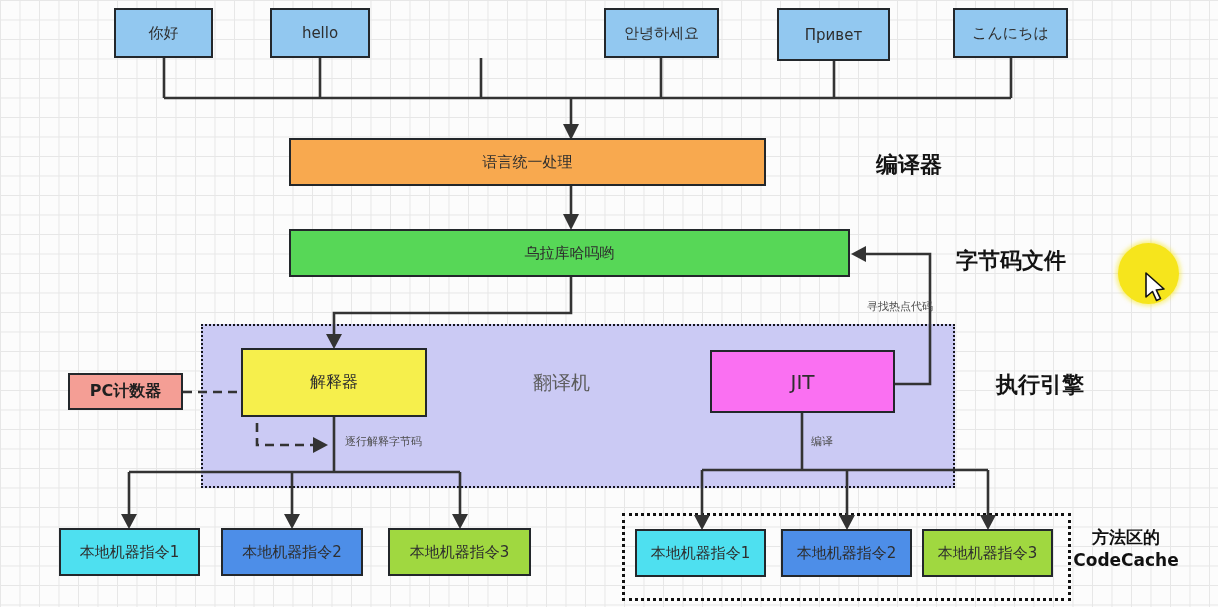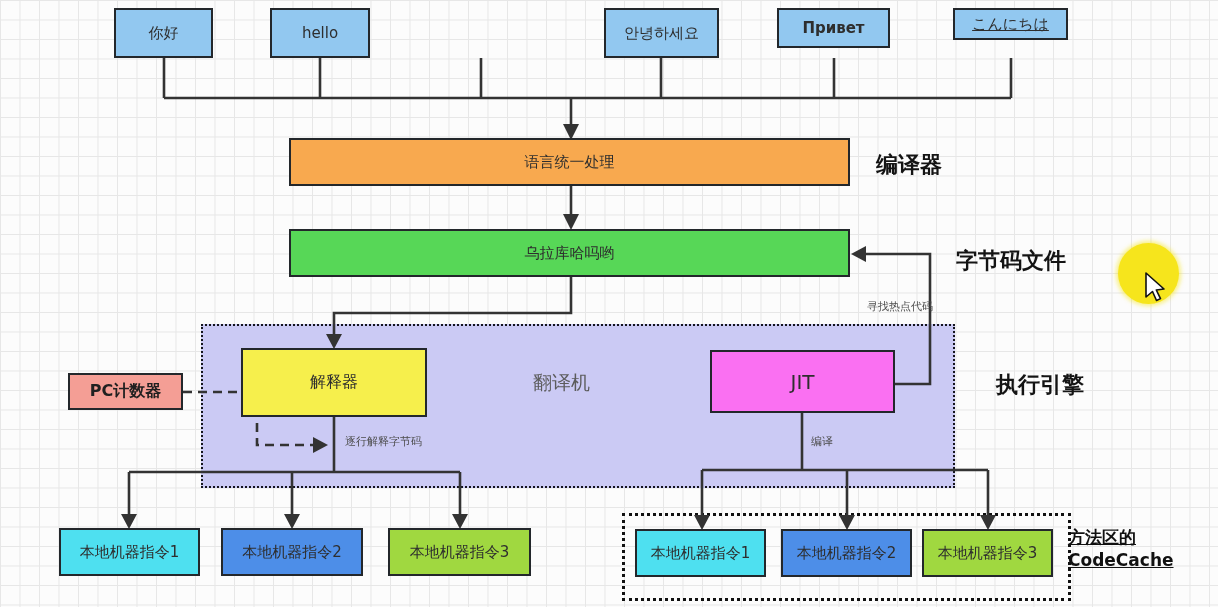--- a/index.html
+++ b/index.html
@@ -31,21 +31,21 @@
     background:#cbcaf4;border:2px dotted #15151d;
   }
   .codecache-area{
     position:absolute;box-sizing:border-box;z-index:1;
     border:3px dotted #111;background:transparent;
   }
   .side-label{position:absolute;z-index:4;font-weight:bold;font-size:22px;color:#141414;white-space:nowrap;}
   .edge-label{position:absolute;z-index:4;font-size:11px;color:#4d4d4d;white-space:nowrap;}
   .area-label{position:absolute;z-index:4;font-size:19px;color:#5c5c5c;white-space:nowrap;}
   .codecache-label{position:absolute;z-index:4;font-weight:bold;font-size:17px;color:#111;
-    width:116px;text-align:left;line-height:23px;text-decoration:underline;}
+    width:116px;text-align:center;line-height:23px;}
   #connectors{position:absolute;left:0;top:0;z-index:2;}
   #cursor-halo{
     position:absolute;left:1118px;top:243px;width:61px;height:61px;border-radius:50%;
     background:#f6e51c;z-index:5;box-shadow:0 0 4px 2px rgba(246,229,28,.55);
   }
   #cursor-arrow{position:absolute;left:1143px;top:271px;z-index:6;}
 </style>
 </head>
 <body>
 
@@ -86,24 +86,24 @@
     </g>
   </svg>
 
   <div class="engine-area" style="left:201px;top:324px;width:754px;height:164px;"></div>
 
   <div class="codecache-area" style="left:622px;top:513px;width:449px;height:88px;"></div>
 
   <div class="box lang" style="left:114px;top:8px;width:99px;height:50px;">你好</div>
   <div class="box lang" style="left:270px;top:8px;width:100px;height:50px;">hello</div>
   <div class="box lang" style="left:604px;top:8px;width:115px;height:50px;">안녕하세요</div>
-  <div class="box lang" style="left:777px;top:8px;width:113px;height:40px;font-weight:bold;">Привет</div>
-  <div class="box lang" style="left:953px;top:8px;width:115px;height:32px;text-decoration:underline;">こんにちは</div>
+  <div class="box lang" style="left:777px;top:8px;width:113px;height:53px;">Привет</div>
+  <div class="box lang" style="left:953px;top:8px;width:115px;height:50px;">こんにちは</div>
 
-  <div class="box compiler-box" style="left:289px;top:138px;width:561px;height:48px;">语言统一处理</div>
+  <div class="box compiler-box" style="left:289px;top:138px;width:477px;height:48px;">语言统一处理</div>
   <div class="side-label" style="left:876px;top:150px;">编译器</div>
 
   <div class="box bytecode-box" style="left:289px;top:229px;width:561px;height:48px;">乌拉库哈吗哟</div>
   <div class="side-label" style="left:956px;top:246px;">字节码文件</div>
 
   <div class="box interpreter-box" style="left:241px;top:348px;width:186px;height:69px;">解释器</div>
   <div class="area-label" style="left:533px;top:370px;">翻译机</div>
   <div class="box jit-box" style="left:710px;top:350px;width:185px;height:63px;">JIT</div>
   <div class="box pc-box" style="left:68px;top:373px;width:115px;height:37px;">PC计数器</div>
   <div class="side-label" style="left:996px;top:370px;">执行引擎</div>

